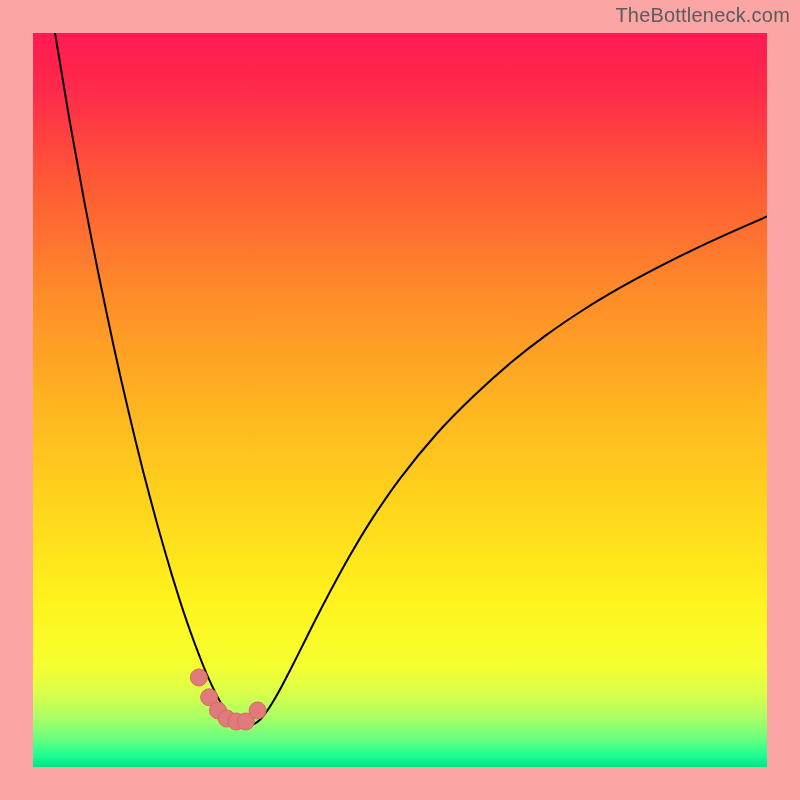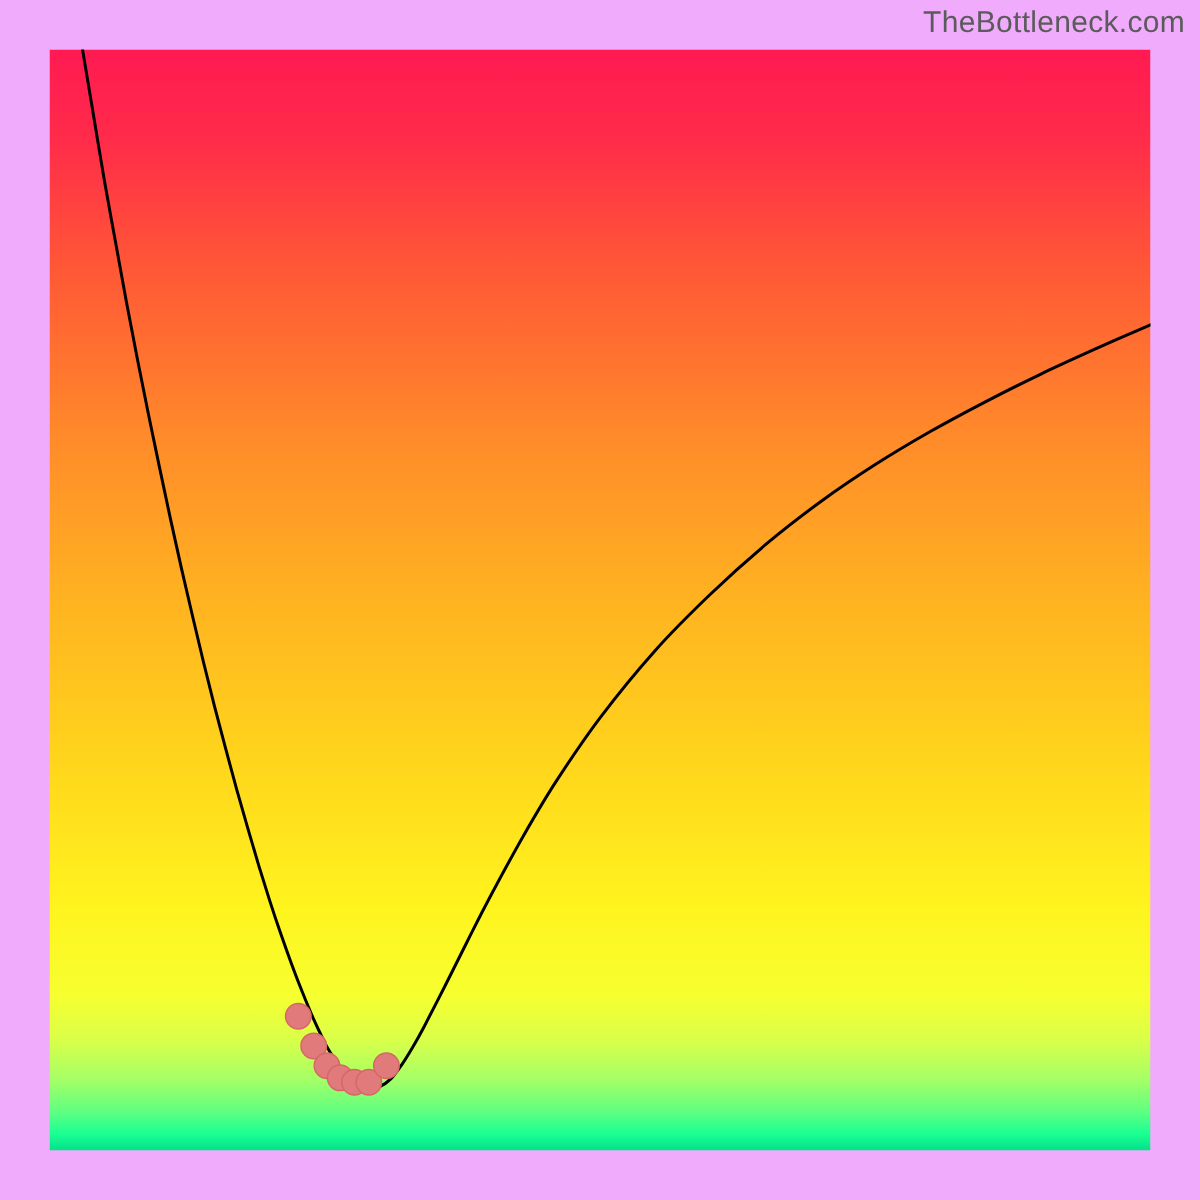--- a/index.html
+++ b/index.html
@@ -10,21 +10,21 @@
     background: #000;
     overflow: hidden;
     font-family: Arial, Helvetica, sans-serif;
   }
   .frame {
     position: absolute;
     top: 0;
     left: 0;
     width: 800px;
     height: 800px;
-    background: #f0abfc;
+    background: #fca5a5;
   }
   .watermark {
     position: absolute;
     top: 4px;
     right: 10px;
     color: #5b5b5b;
     font-size: 20px;
     font-weight: 500;
     letter-spacing: 0.2px;
     z-index: 10;

